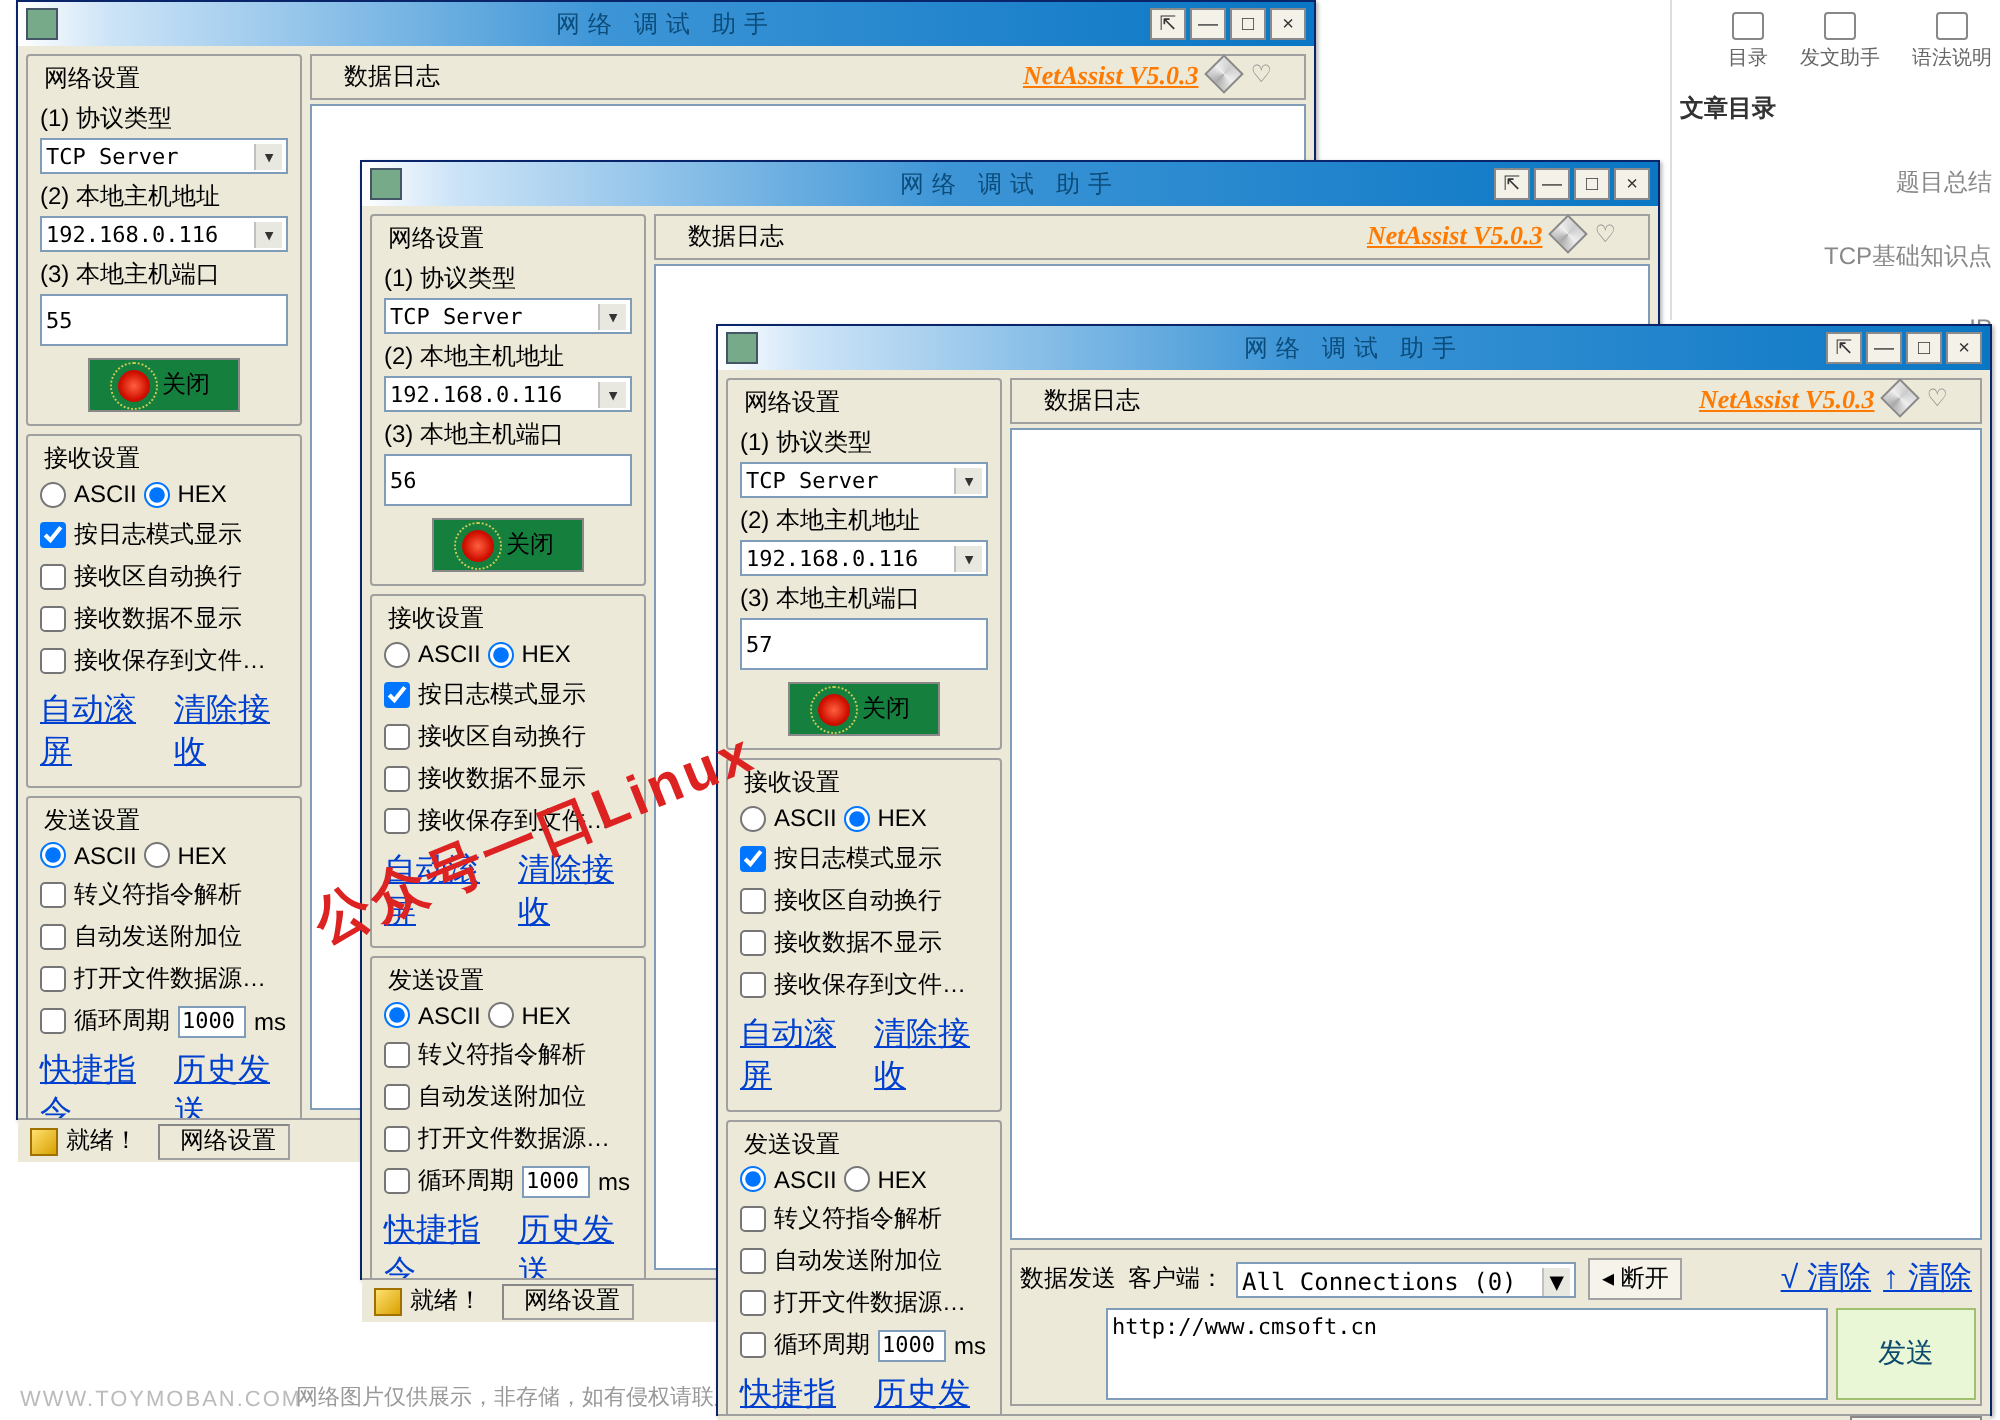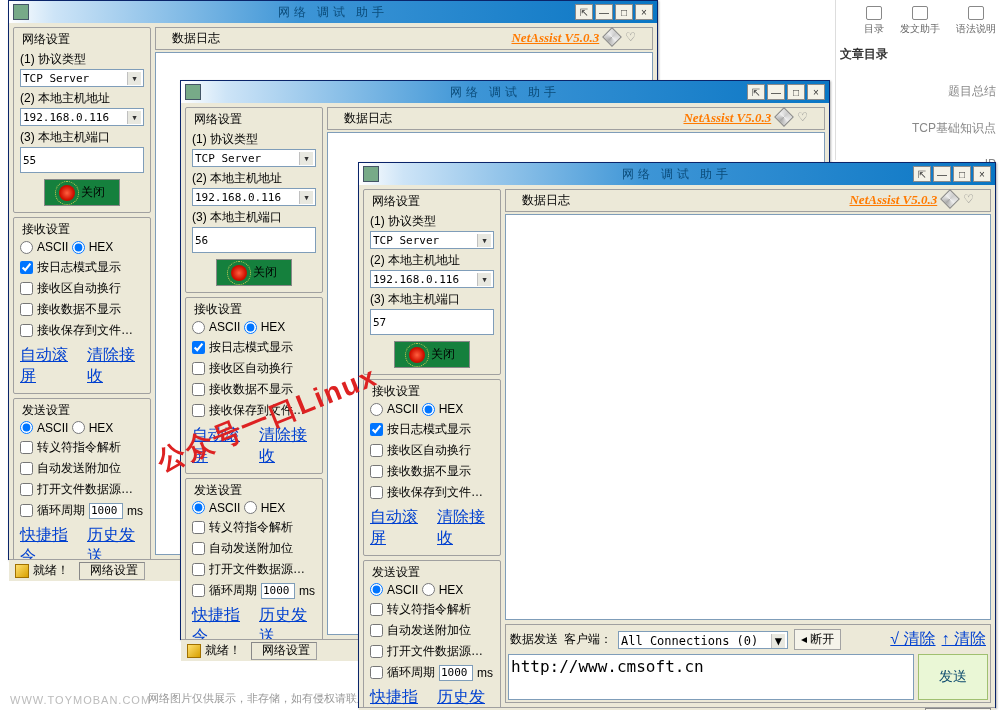--- a/index.html
+++ b/index.html
@@ -39,21 +39,21 @@
 .loghdr .diamond { width: 14px; height: 14px; margin-left: 6px; background: conic-gradient(#ccc,#eee,#aaa,#eee,#ccc); transform: rotate(45deg); border:1px solid #888; }
 .loghdr .bell { margin-left: 6px; font-size: 12px; color: #888; }
 
 .logarea { flex: 1; background: #fff; border: 1px solid #7f9db9; }
 .sendpanel { border: 1px solid #a0a0a0; padding: 2px; margin-top: 4px; }
 .sendhdr { display: flex; align-items: center; gap: 6px; font-size: 12px; padding: 2px 2px; }
 .sendhdr .drop { background:#fff; border:1px solid #7f9db9; font-family: monospace; padding: 0 2px; display:flex; align-items:flex-end; width:170px; height:18px; }
 .sendhdr .drop .arrow { margin-left:auto; border-left:1px solid #c0c0c0; padding:0 3px; background:#e8e8e0;}
 .sendhdr .btn { border:1px solid #a3a3a3; background:#f5f3ea; padding:1px 6px; cursor:pointer; display:inline-flex; align-items:center; gap:3px;}
 .sendbody { display: flex; gap: 4px; margin-top: 2px; }
-.sendbody textarea { flex:1; height: 46px; border:1px solid #7f9db9; font-family: monospace; font-size: 16px; padding: 2px; resize:none; }
+.sendbody textarea { flex:1; height: 46px; border:1px solid #7f9db9; font-family: monospace; font-size: 11px; padding: 2px; resize:none;margin-left:45px; }
 .sendbtn { width: 70px; background: #eaf7d6; border:1px solid #a0c070; color:#0c4a6e; font-size:14px; display:flex; align-items:center; justify-content:center; cursor:pointer; }
 
 .statusbar { height: 22px; border-top: 1px solid #a0a0a0; background: #ece9d8; display: flex; align-items: center; font-size: 12px; }
 .statusbar .sunk { border: 1px solid #a0a0a0; border-top-color:#888; border-left-color:#888; padding: 1px 6px; margin-left: 2px; height: 18px; display:flex; align-items:center; }
 .statusbar .ready { display:flex; align-items:center; gap:4px; padding:0 6px; }
 .statusbar .ready .ric { width:14px;height:14px;background:linear-gradient(135deg,#ffe070,#d8a000);border:1px solid #a07000;}
 .statusbar .grow { flex:1; }
 .resetbtn { border:1px solid #888; background:#f5f3ea; padding:1px 8px; margin:0 4px; cursor:pointer; }
 
 .cycleinput { width:34px; height:16px; border:1px solid #7f9db9; font-family:monospace; font-size:11px; text-align:left; padding:0 1px;}

